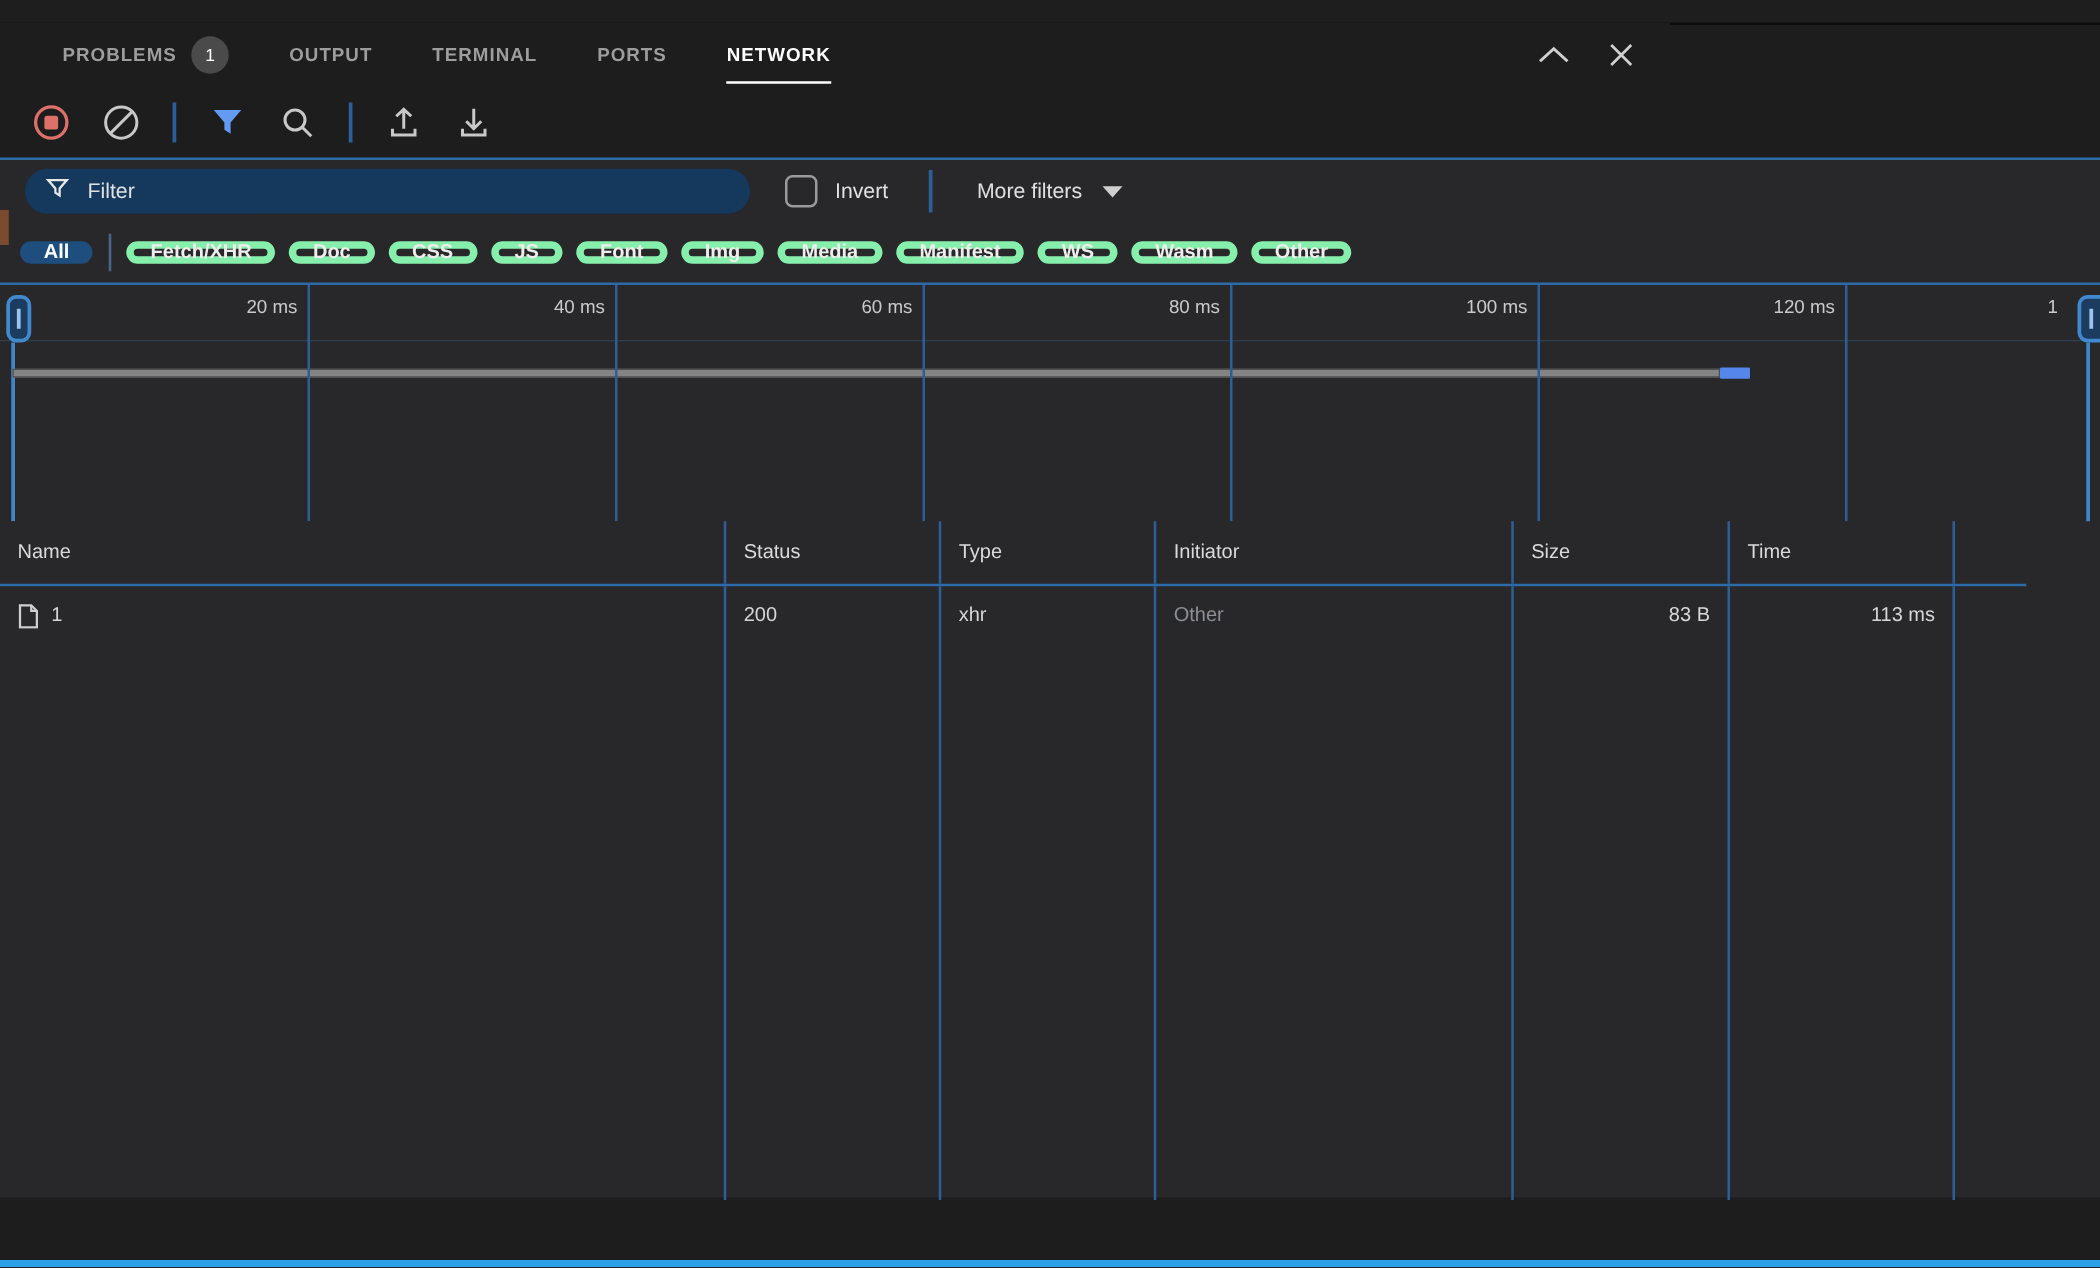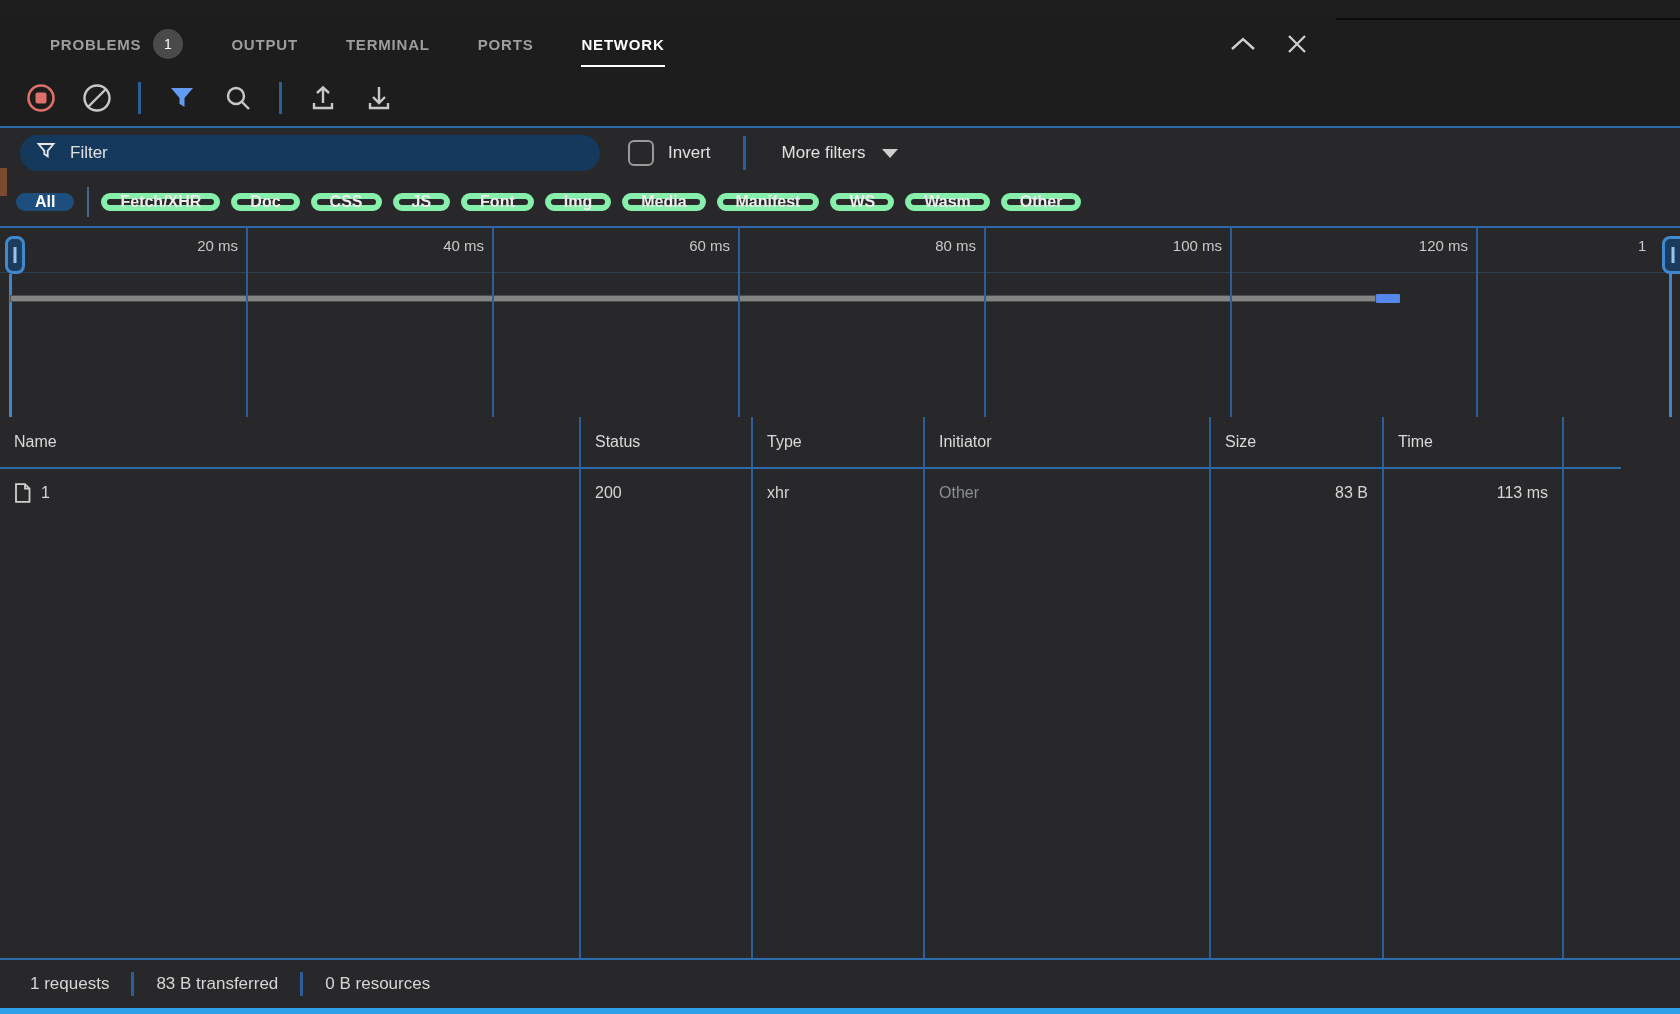--- a/index.html
+++ b/index.html
@@ -273,23 +273,16 @@
           <div class="bcell right">83 B</div>
         </div>
         <div class="bcol">
           <div class="bcell right">113 ms</div>
         </div>
         <div class="bcol gutter"></div>
       </div>
 
   </div>
 
-  <div class="statusbar" id="statusbar">
-      <span class="status-item">1 requests</span>
-      <span class="status-sep"></span>
-      <span class="status-item">83 B transferred</span>
-      <span class="status-sep"></span>
-      <span class="status-item">0 B resources</span>
-    </div>
   <div class="bottom-line"></div>
 
   <div class="edge-artifact"></div>
 </div>
 
 </body></html>

